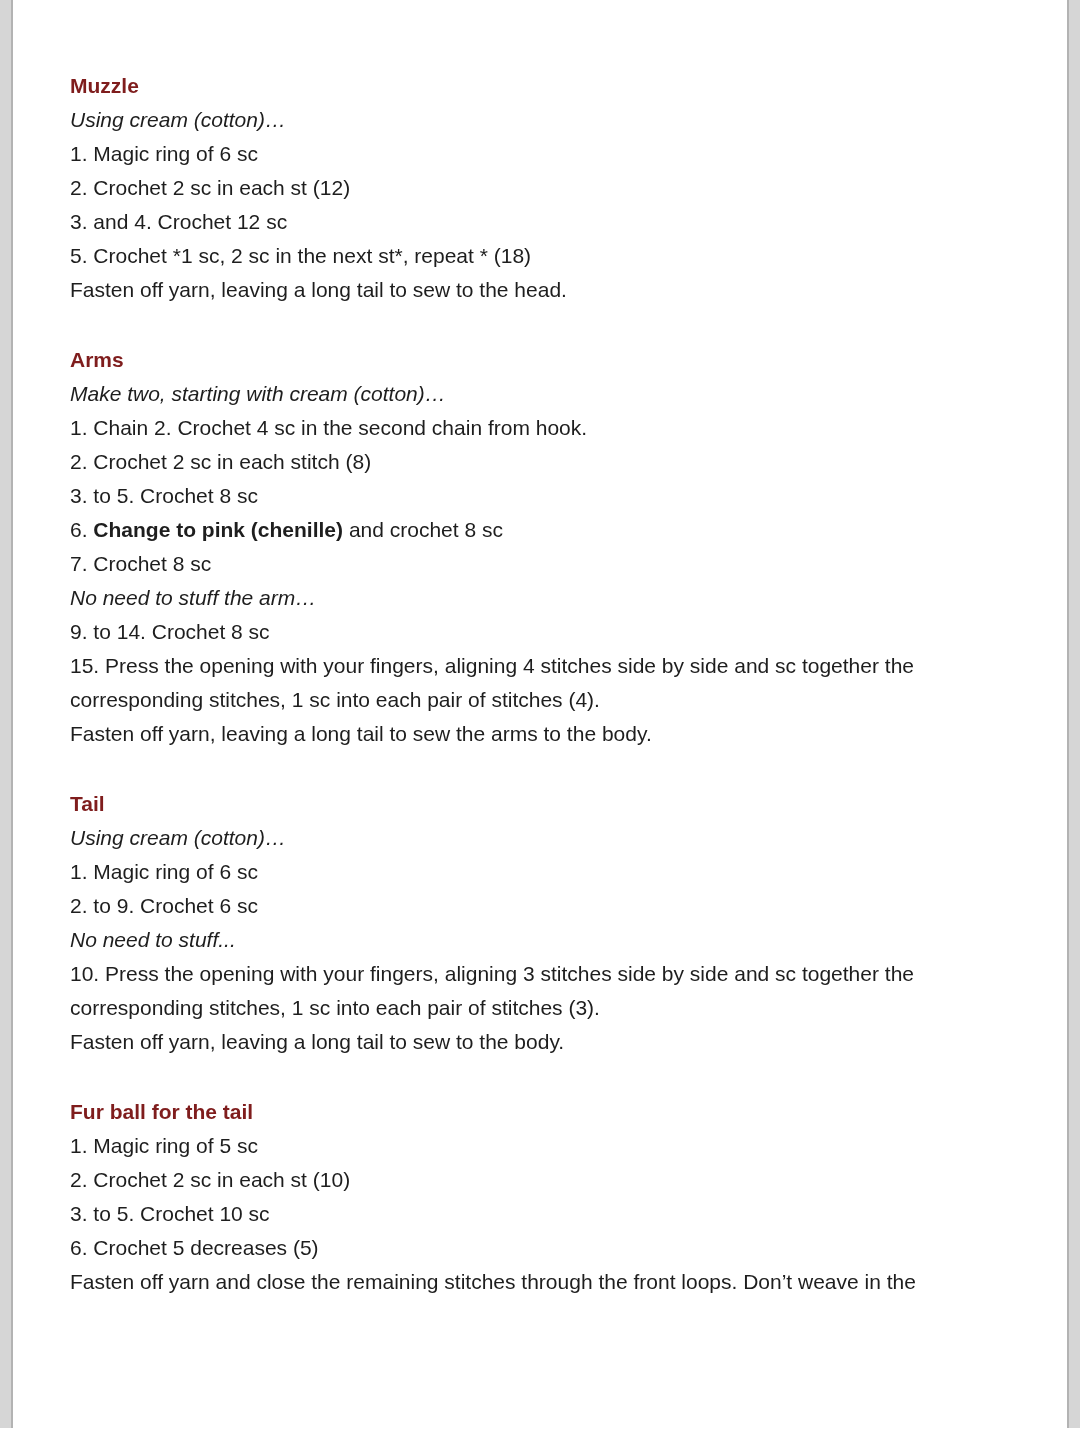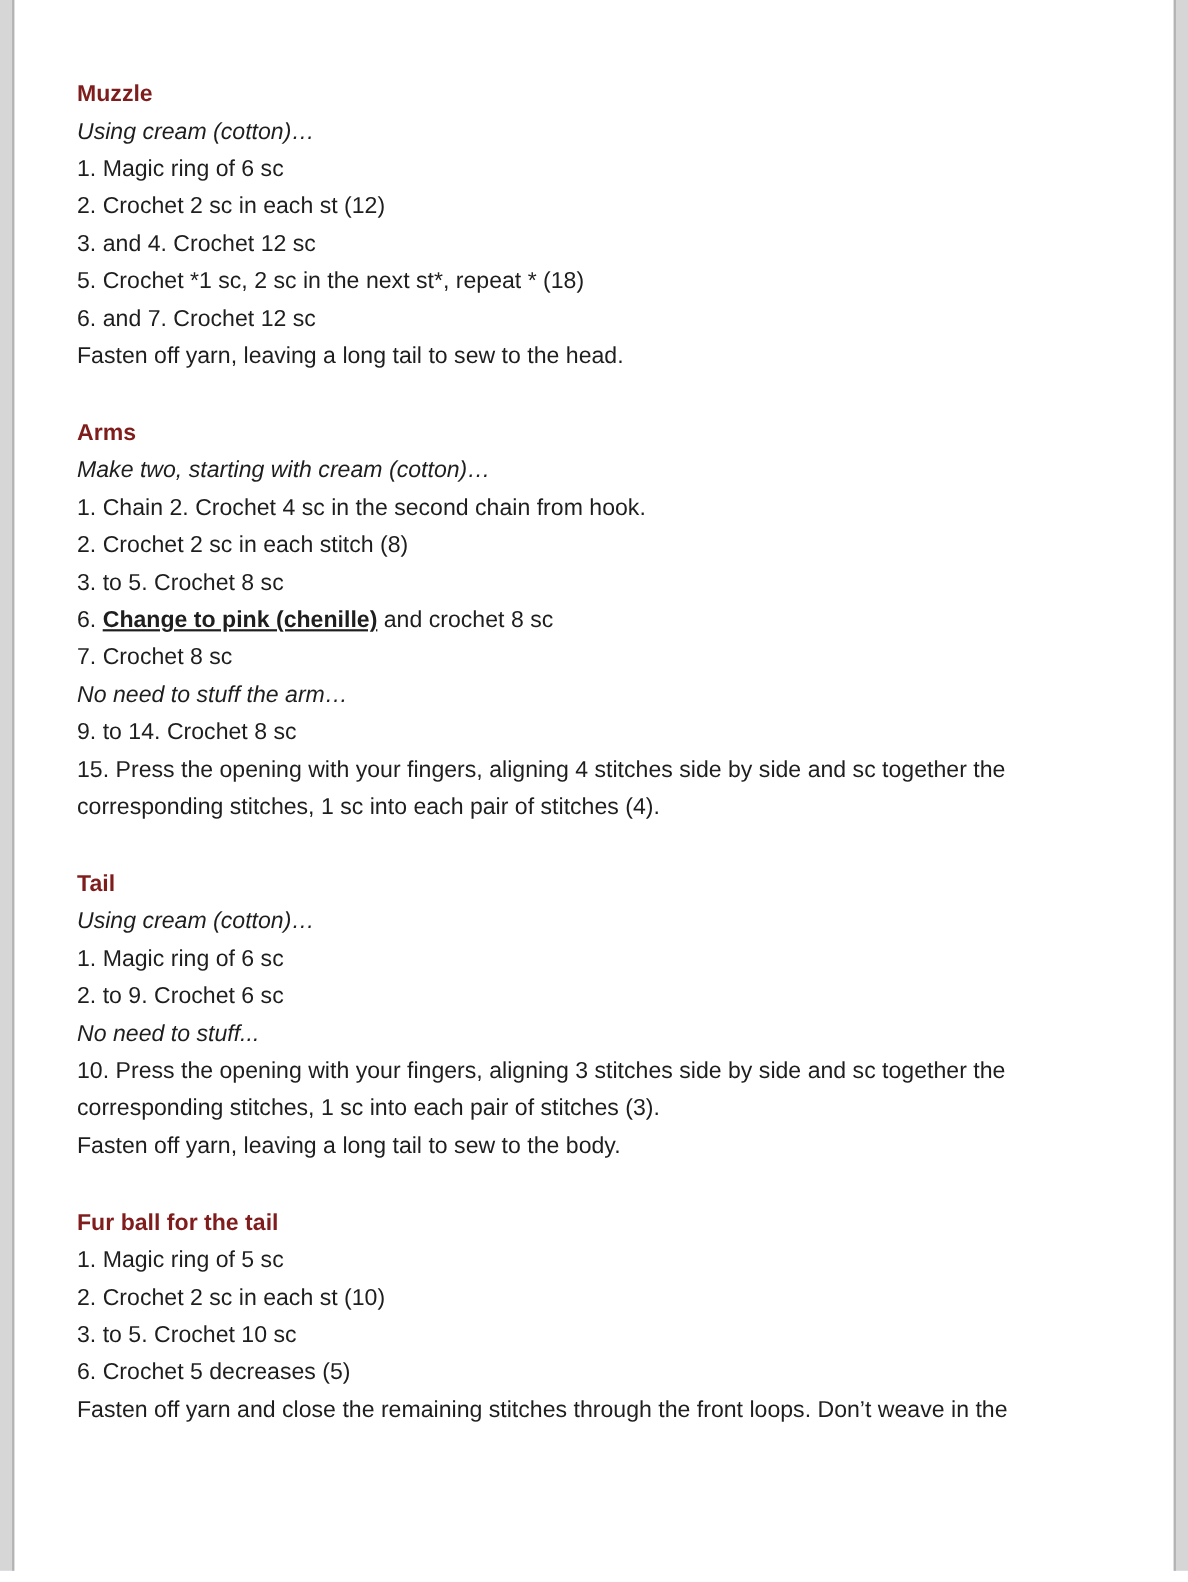--- a/index.html
+++ b/index.html
@@ -46,51 +46,51 @@
     font-size: 21px;
     line-height: 34px;
     font-weight: bold;
     color: #7f1d1d;
   }
   .doc p {
     margin: 0;
   }
   .seg-normal    { font-style: normal; font-weight: normal; }
   .seg-italic    { font-style: italic; }
-  .seg-bold      { font-weight: bold; text-decoration: underline; }
+  .seg-bold      { font-weight: bold; }
   .seg-underline { text-decoration: underline; }
 </style>
 </head>
 <body>
 
 <div class="gutter gutter-left"></div>
 <div class="gutter gutter-right"></div>
 
 <main class="doc" id="doc">
     <section>
       <h2>Muzzle</h2>
       <p><span class="seg-italic">Using cream (cotton)…</span></p>
       <p><span class="seg-normal">1. Magic ring of 6 sc</span></p>
       <p><span class="seg-normal">2. Crochet 2 sc in each st (12)</span></p>
       <p><span class="seg-normal">3. and 4. Crochet 12 sc</span></p>
       <p><span class="seg-normal">5. Crochet *1 sc, 2 sc in the next st*, repeat * (18)</span></p>
-      <p><span class="seg-normal">6. and 7. Crochet 12 sc</span></p>
       <p><span class="seg-normal">Fasten off yarn, leaving a long tail to sew to the head.</span></p>
     </section>
     <section>
       <h2>Arms</h2>
       <p><span class="seg-italic">Make two, starting with cream (cotton)…</span></p>
       <p><span class="seg-normal">1. Chain 2. Crochet 4 sc in the second chain from hook.</span></p>
       <p><span class="seg-normal">2. Crochet 2 sc in each stitch (8)</span></p>
       <p><span class="seg-normal">3. to 5. Crochet 8 sc</span></p>
       <p><span class="seg-normal">6. </span><span class="seg-bold">Change to pink (chenille)</span><span class="seg-normal"> and crochet 8 sc</span></p>
       <p><span class="seg-normal">7. Crochet 8 sc</span></p>
       <p><span class="seg-italic">No need to stuff the arm…</span></p>
       <p><span class="seg-normal">9. to 14. Crochet 8 sc</span></p>
       <p><span class="seg-normal">15. Press the opening with your fingers, aligning 4 stitches side by side and sc together the corresponding stitches, 1 sc into each pair of stitches (4).</span></p>
+      <p><span class="seg-normal">Fasten off yarn, leaving a long tail to sew the arms to the body.</span></p>
     </section>
     <section>
       <h2>Tail</h2>
       <p><span class="seg-italic">Using cream (cotton)…</span></p>
       <p><span class="seg-normal">1. Magic ring of 6 sc</span></p>
       <p><span class="seg-normal">2. to 9. Crochet 6 sc</span></p>
       <p><span class="seg-italic">No need to stuff...</span></p>
       <p><span class="seg-normal">10. Press the opening with your fingers, aligning 3 stitches side by side and sc together the corresponding stitches, 1 sc into each pair of stitches (3).</span></p>
       <p><span class="seg-normal">Fasten off yarn, leaving a long tail to sew to the body.</span></p>
     </section>

